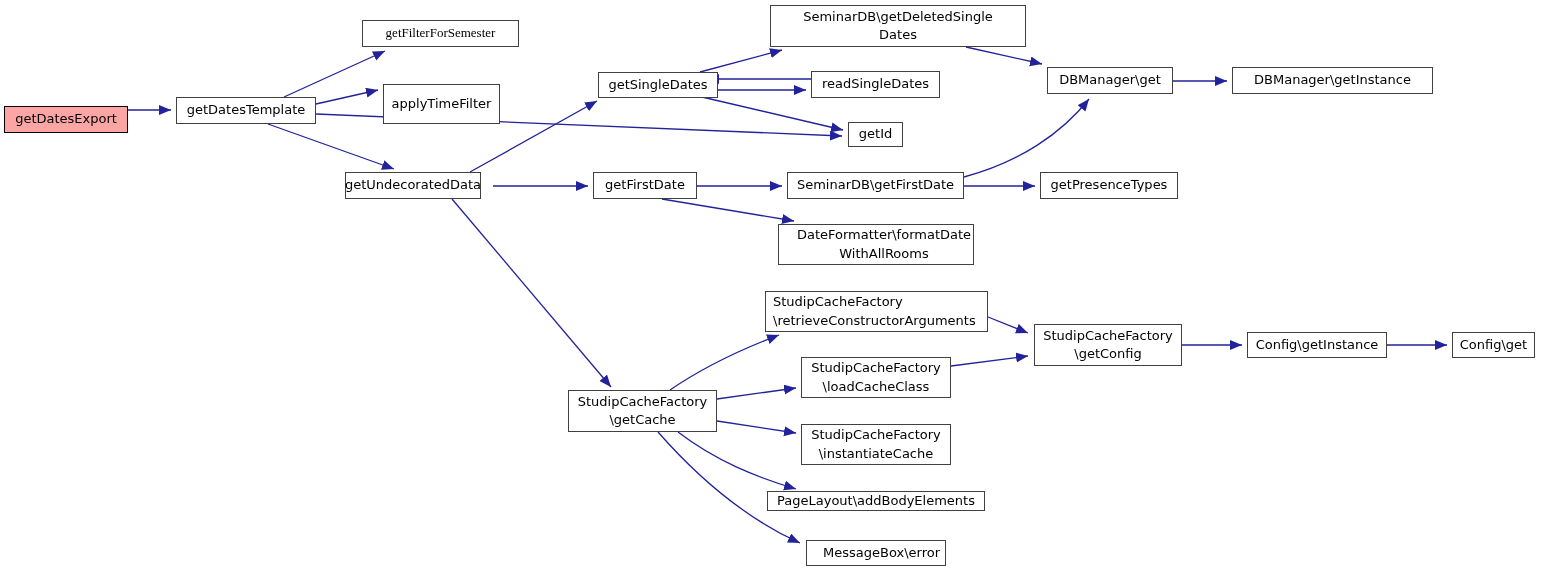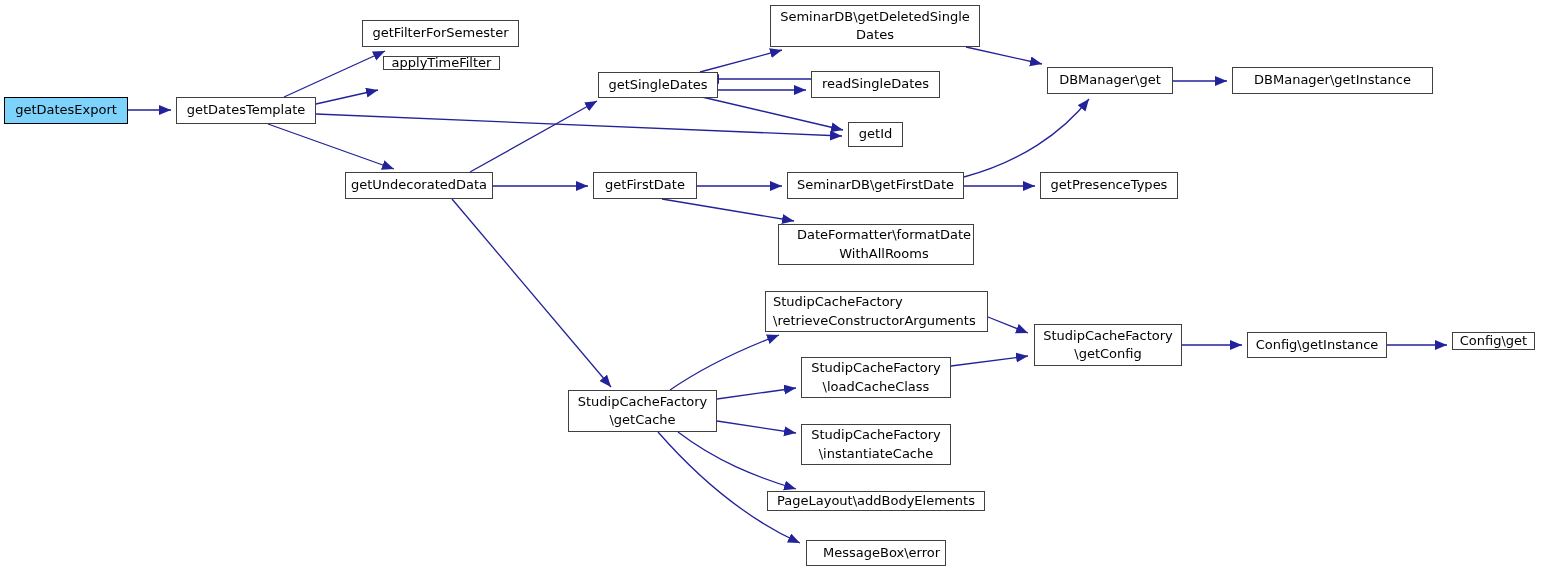--- a/index.html
+++ b/index.html
@@ -14,21 +14,21 @@
     display:flex;
     align-items:center;
     justify-content:center;
     text-align:center;
     font-size:13px;
     line-height:1.42;
     color:#000000;
     white-space:pre-line;
     cursor:pointer;
   }
-  .node.filled{background:#7dd3fc;border-color:#000000;}
+  .node.filled{background:#fca5a5;border-color:#000000;margin-top:9px;}
   .node.align-left{justify-content:flex-start;text-align:left;padding-left:7px;}
   .edge{fill:none;stroke:#22229a;stroke-width:1.3px;}
 </style>
 </head>
 <body>
 
 <div id="graph">
   <svg id="edges" width="1549" height="573" viewBox="0 0 1549 573" xmlns="http://www.w3.org/2000/svg">
     <defs>
       <marker id="arrow" markerUnits="userSpaceOnUse" markerWidth="13" markerHeight="11" refX="12" refY="5" orient="auto">
@@ -61,43 +61,43 @@
         <path d="M658,432 C701,481 747,519 800,543" class="edge" marker-end="url(#arrow)"></path>
         <path d="M988,317 L1028,333" class="edge" marker-end="url(#arrow)"></path>
         <path d="M951,366 L1028,356" class="edge" marker-end="url(#arrow)"></path>
         <path d="M1182,345 L1242,345" class="edge" marker-end="url(#arrow)"></path>
         <path d="M1387,345 L1447,345" class="edge" marker-end="url(#arrow)"></path>
       </g>
   </svg>
   <div id="nodes">
       <div class="node filled" style="left: 4px; top: 97px; width: 124px; height: 27px;">getDatesExport</div>
       <div class="node" style="left: 176px; top: 97px; width: 140px; height: 27px;">getDatesTemplate</div>
-      <div class="node" style="left: 362px; top: 20px; width: 157px; height: 27px;">getFilterForSemester</div>
-      <div class="node" style="left: 383px; top: 56px; width: 117px; height: 14px;">applyTimeFilter</div>
+      <div class="node" style="left: 362px; top: 20px; width: 157px; height: 27px; font-family: Liberation Serif, serif;">getFilterForSemester</div>
+      <div class="node" style="left: 383px; top: 84px; width: 117px; height: 40px;">applyTimeFilter</div>
       <div class="node" style="left: 582px; top: 72px; width: 120px; height: 26px; margin-left: 16px;">getSingleDates</div>
-      <div class="node" style="left: 770px; top: 5px; width: 210px; height: 42px; text-align: center;">SeminarDB\getDeletedSingle
+      <div class="node" style="left: 770px; top: 5px; width: 256px; height: 42px; text-align: center;">SeminarDB\getDeletedSingle
 Dates</div>
       <div class="node" style="left: 811px; top: 71px; width: 129px; height: 27px;">readSingleDates</div>
       <div class="node" style="left: 848px; top: 122px; width: 55px; height: 25px;">getId</div>
       <div class="node" style="left: 1047px; top: 67px; width: 126px; height: 27px;">DBManager\get</div>
       <div class="node" style="left: 1232px; top: 67px; width: 201px; height: 27px;">DBManager\getInstance</div>
-      <div class="node" style="left: 345px; top: 172px; width: 148px; height: 27px;">getUndecoratedData</div>
+      <div class="node" style="left: 345px; top: 172px; width: 136px; height: 27px;">getUndecoratedData</div>
       <div class="node" style="left: 593px; top: 172px; width: 104px; height: 27px;">getFirstDate</div>
       <div class="node" style="left: 787px; top: 172px; width: 177px; height: 27px;">SeminarDB\getFirstDate</div>
       <div class="node" style="left: 1040px; top: 172px; width: 138px; height: 27px;">getPresenceTypes</div>
       <div class="node" style="left: 778px; top: 224px; width: 196px; height: 41px; padding-left: 16px;">DateFormatter\formatDate
 WithAllRooms</div>
       <div class="node" style="left: 568px; top: 390px; width: 149px; height: 42px;">StudipCacheFactory
 \getCache</div>
       <div class="node align-left" style="left: 765px; top: 291px; width: 223px; height: 41px;">StudipCacheFactory
 \retrieveConstructorArguments</div>
       <div class="node" style="left: 801px; top: 357px; width: 150px; height: 41px;">StudipCacheFactory
 \loadCacheClass</div>
       <div class="node" style="left: 1034px; top: 324px; width: 148px; height: 42px;">StudipCacheFactory
 \getConfig</div>
       <div class="node" style="left: 1247px; top: 332px; width: 140px; height: 26px;">Config\getInstance</div>
-      <div class="node" style="left: 1452px; top: 332px; width: 83px; height: 18px;">Config\get</div>
+      <div class="node" style="left: 1452px; top: 332px; width: 83px; height: 26px;">Config\get</div>
       <div class="node" style="left: 801px; top: 424px; width: 150px; height: 41px;">StudipCacheFactory
 \instantiateCache</div>
       <div class="node" style="left: 767px; top: 491px; width: 218px; height: 20px;">PageLayout\addBodyElements</div>
       <div class="node" style="left: 806px; top: 540px; width: 140px; height: 26px; padding-left: 11px;">MessageBox\error</div>
     </div>
 </div>
 
 </body></html>

